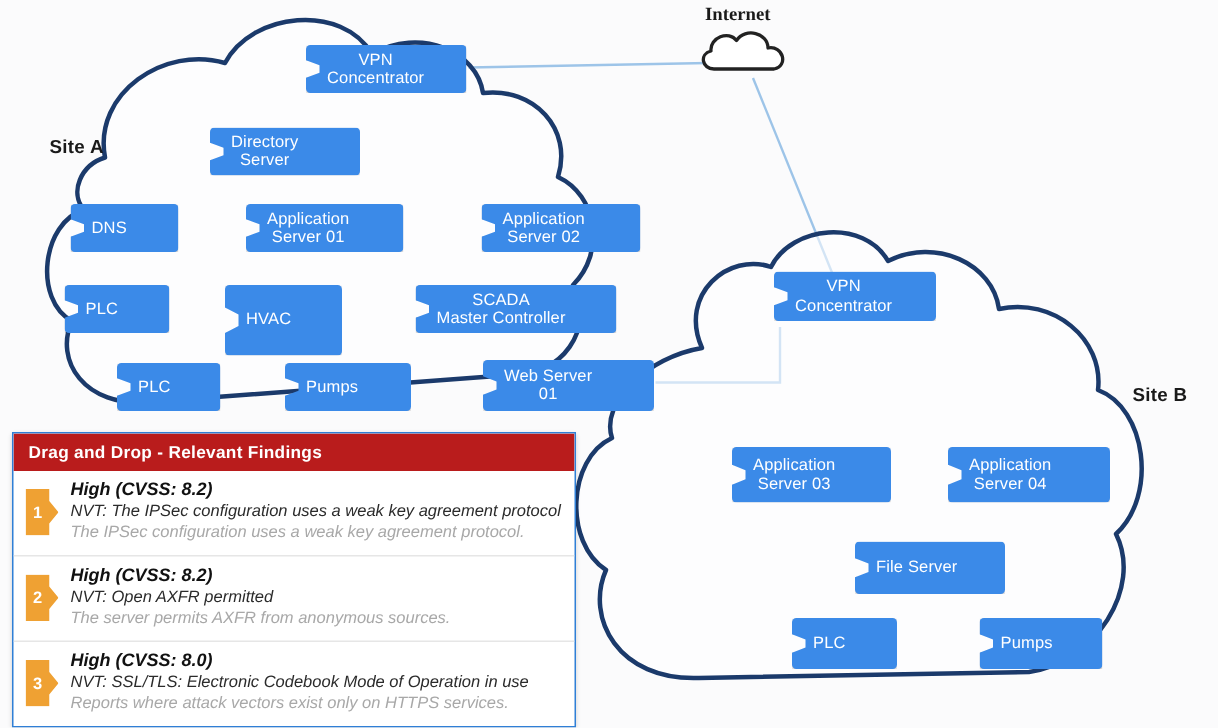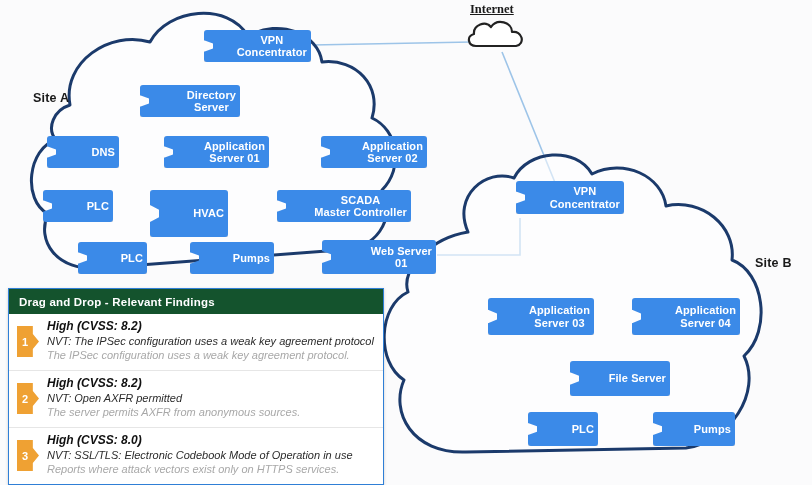--- a/index.html
+++ b/index.html
@@ -14,22 +14,22 @@
   
   #diagram{position:absolute;left:0;top:0;width:812px;height:485px;}
 
   
   .node{
     position:absolute;
     box-sizing:border-box;
     color:#ffffff;
     font-size:11px;
     line-height:12.5px;
-    font-weight:700;
-    display:flex;align-items:center;justify-content:flex-end;
+    font-weight:400;
+    display:flex;align-items:center;justify-content:flex-start;
     text-align:center;
     padding:2px 4px 2px 14px;
     border-radius:3px;
     background:#3b8ae8;
     box-shadow:0 1px 2px rgba(0,0,0,0.22);
     letter-spacing:.1px;
     -webkit-clip-path: polygon(0% 0%, 100% 0%, 100% 100%, 0% 100%, 0% 68%, 9px 58%, 9px 42%, 0% 32%);
     clip-path: polygon(0% 0%, 100% 0%, 100% 100%, 0% 100%, 0% 68%, 9px 58%, 9px 42%, 0% 32%);
   }
   .node .nlabel{white-space:pre-line;display:block;}
@@ -43,34 +43,33 @@
     letter-spacing:.2px;
     white-space:nowrap;
   }
   .inet-label{
     position:absolute;
     font-family:"Liberation Serif", serif;
     font-weight:bold;
     font-size:12.5px;
     color:#1a1a1a;
     white-space:nowrap;
-    text-decoration:underline;
   }
 
   
   #findings{
     position:absolute;left:8px;top:288px;width:376px;height:197px;
     background:#ffffff;
     border:1px solid #2f7fd6;
     box-sizing:border-box;
     box-shadow:0 1px 3px rgba(0,0,0,0.18);
     overflow:hidden;
   }
   #findings-header{
-    height:25px;background:#14532d;color:#fff;
+    height:25px;background:#b91c1c;color:#fff;
     display:flex;align-items:center;
     padding-left:10px;
     font-size:11.5px;font-weight:bold;letter-spacing:.2px;
     box-sizing:border-box;
   }
   .finding-row{
     display:flex;align-items:flex-start;
     padding:5px 6px 5px 8px;
     box-sizing:border-box;
     border-bottom:1px solid #e6e6e6;

